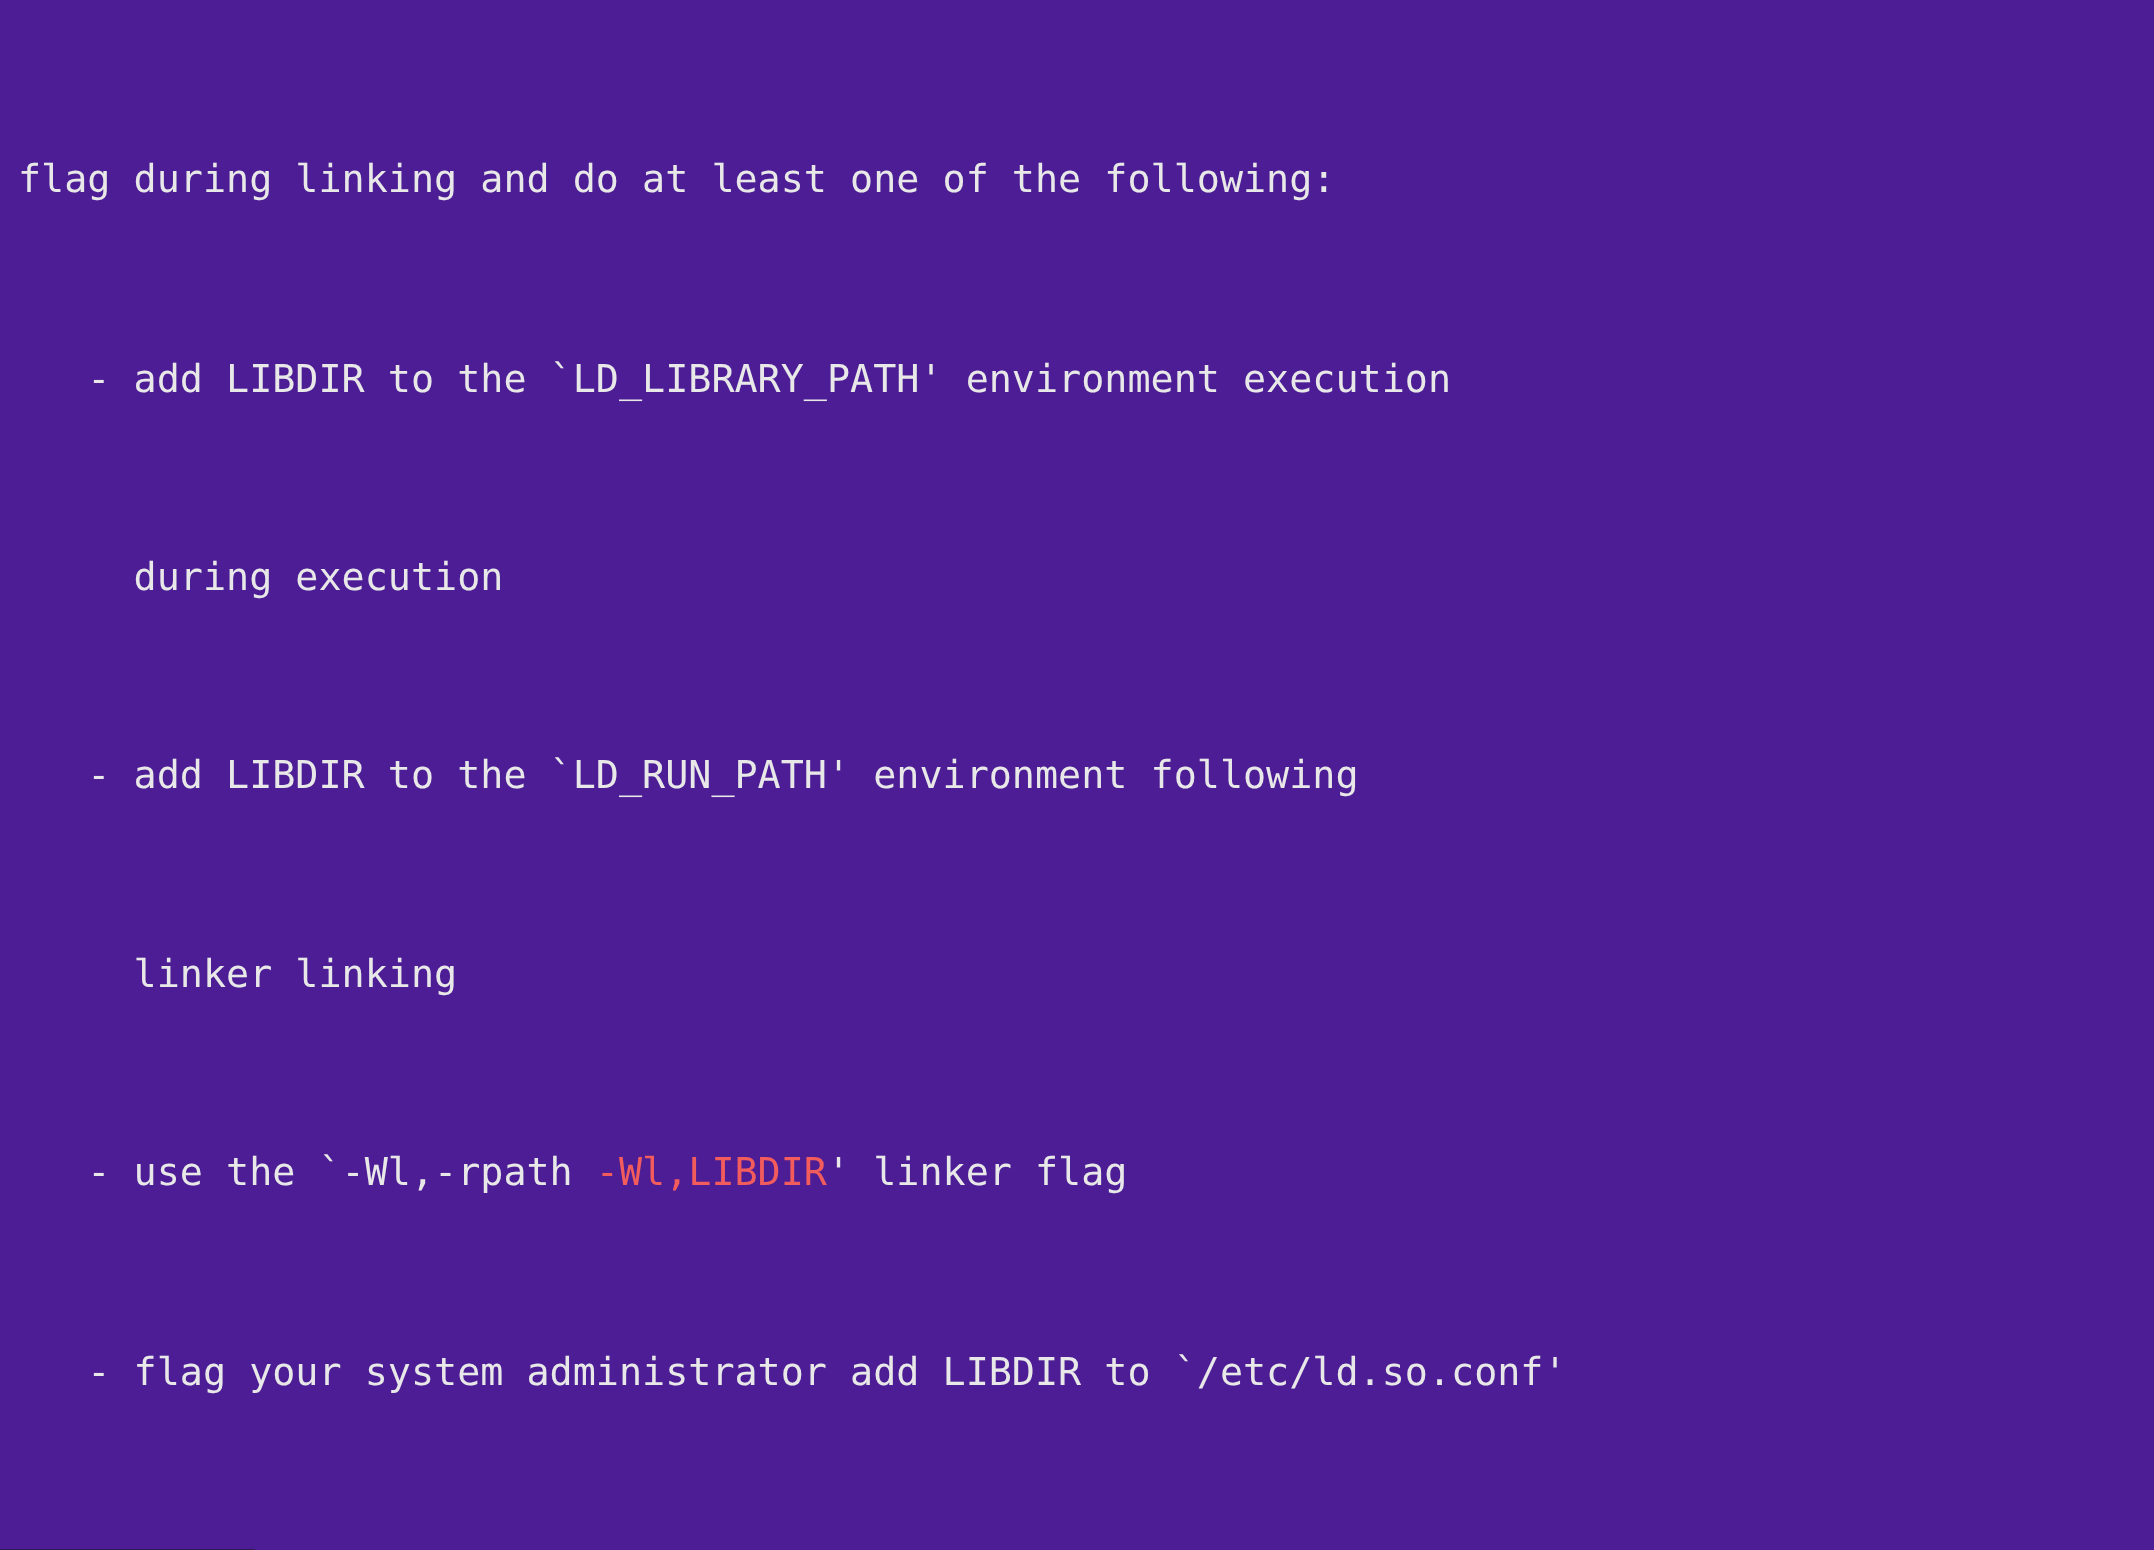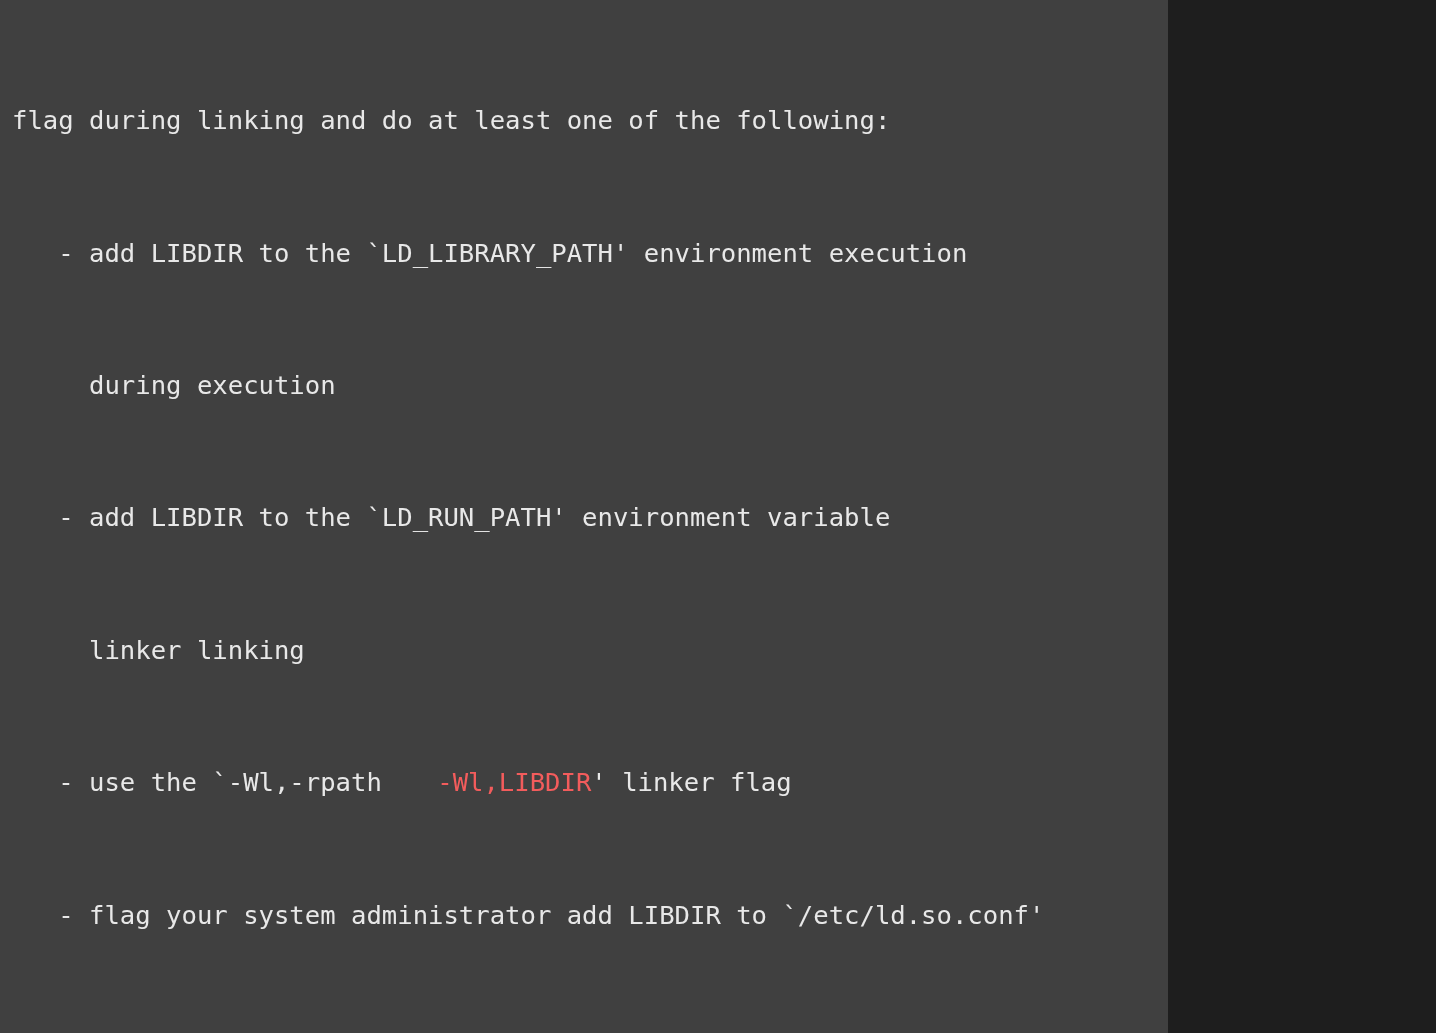--- a/index.html
+++ b/index.html
@@ -2,57 +2,57 @@
 <html><head>
 <meta charset="utf-8">
 <style>
   html, body {
     margin: 0;
     padding: 0;
     background: #1e1e1e;
   }
   #terminal {
     position: relative;
-    width: 1168px;
+    width: 1436px;
     height: 1033px;
-    background: #404040;
+    background: #4c1d95;
     overflow: hidden;
     font-family: "DejaVu Sans Mono", "Liberation Mono", monospace;
     font-size: 25.6px;
     line-height: 33.1px;
     letter-spacing: 0px;
     color: #e6e6e6;
     -webkit-font-smoothing: antialiased;
   }
   #screen {
     position: absolute;
     left: 12px;
     top: 5px;
     white-space: pre;
   }
   .line {
     height: 33.1px;
     white-space: pre;
   }
   .w  { color: #e8e8e8; }
-  .r  { color: #f35c5c; margin-left: 40px; }
+  .r  { color: #f35c5c; }
 </style>
 </head>
 <body>
 
 <div id="terminal">
   <div id="screen">
 
     <div class="line"><span class="w">flag during linking and do at least one of the following:</span></div>
 
     <div class="line"><span class="w">   - add LIBDIR to the `LD_LIBRARY_PATH' environment execution</span></div>
 
     <div class="line"><span class="w">     during execution</span></div>
 
-    <div class="line"><span class="w">   - add LIBDIR to the `LD_RUN_PATH' environment variable</span></div>
+    <div class="line"><span class="w">   - add LIBDIR to the `LD_RUN_PATH' environment following</span></div>
 
     <div class="line"><span class="w">     linker linking</span></div>
 
     <div class="line"><span class="w">   - use the `-Wl,-rpath </span><span class="r">-Wl,LIBDIR</span><span class="w">' linker flag</span></div>
 
     <div class="line"><span class="w">   - flag your system administrator add LIBDIR to `/etc/ld.so.conf'</span></div>
 
     <div class="line"><span class="w"></span></div>
 
     

